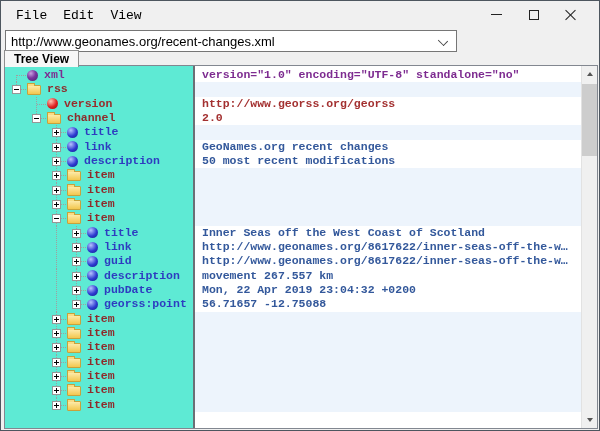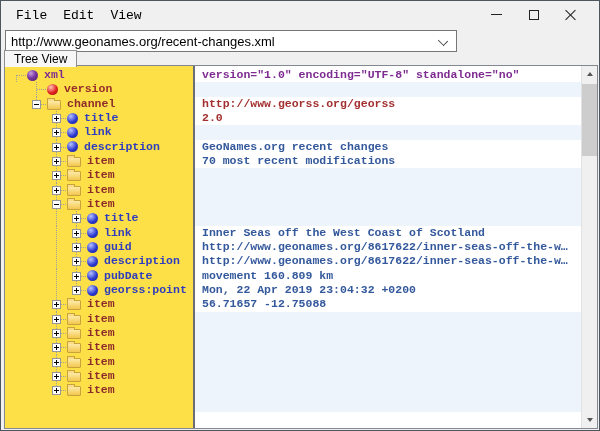--- a/index.html
+++ b/index.html
@@ -24,24 +24,24 @@
   .ic-close::before,.ic-close::after{content:'';position:absolute;left:5.5px;top:-1px;width:1px;height:14px;background:#222;}
   .ic-close::before{transform:rotate(45deg);}
   .ic-close::after{transform:rotate(-45deg);}
   
   .addr{position:absolute;left:4px;top:29px;width:452px;height:22px;border:1px solid #767676;background:#fff;box-sizing:border-box;}
   .addr input{position:absolute;left:0;top:0;width:100%;height:100%;border:none;outline:none;background:transparent;
     font-family:"Liberation Sans","DejaVu Sans",sans-serif;font-size:13px;padding:0 22px 0 5px;box-sizing:border-box;color:#000;}
   .chev{position:absolute;right:9px;top:6px;width:7px;height:7px;border-right:1.4px solid #444;border-bottom:1.4px solid #444;transform:rotate(45deg) scaleY(.8);}
   
   .tab{position:absolute;left:3px;top:49px;height:16px;line-height:16px;padding:0 9px;background:#f7f7f7;
-    border:1px solid #8f8f8f;border-bottom:none;font-size:12px;color:#000;z-index:3;}
+    border:1px solid #8f8f8f;border-bottom:none;font-size:12px;color:#000;z-index:3;font-weight:bold;}
   
   .content{position:absolute;left:3px;top:64px;width:594px;height:364px;background:#fff;border:1px solid #828790;box-sizing:border-box;}
-  .tree-pane{position:absolute;left:0;top:0;bottom:0;width:188px;overflow:hidden;padding-top:2px;background:#fde047;}
+  .tree-pane{position:absolute;left:0;top:0;bottom:0;width:188px;overflow:hidden;padding-top:2px;background:#5eead4;}
   .divider{position:absolute;left:188px;top:0;bottom:0;width:2px;background:#6b6f75;z-index:2;}
   .value-pane{position:absolute;left:190px;top:0;bottom:0;right:16px;overflow:hidden;padding-top:2px;background:#fff;}
   
   .trow{display:flex;align-items:center;height:14.33px;position:relative;padding-left:2px;
     font:700 11.5px/14.33px "Liberation Mono","DejaVu Sans Mono",monospace;white-space:nowrap;}
   .guide{width:20px;height:14.33px;position:relative;flex:none;}
   .gv{position:absolute;left:9px;width:1px;background-image:repeating-linear-gradient(to bottom,#9f9f9f 0 1px,transparent 1px 2px);}
   .gh{position:absolute;left:10px;right:0;top:7px;height:1px;background-image:repeating-linear-gradient(to right,#9f9f9f 0 1px,transparent 1px 2px);}
   .exp{position:absolute;left:5px;top:3px;width:9px;height:9px;background:#fff;border:1px solid #979797;box-sizing:border-box;z-index:2;}
   .exp::before{content:'';position:absolute;left:1px;right:1px;top:3px;height:1px;background:#000;}
@@ -99,20 +99,29 @@
   <div class="tree-pane">
       <div class="trow">
         <span class="guide">
           <span class="gv" style="top: 7px; bottom: 0px;"></span>
           <span class="gh"></span>
         </span>
         <span class="nicon pi"></span>
         <span class="nlabel" style="color: rgb(125, 43, 144);">xml</span>
       </div>
       <div class="trow">
+        <span class="guide">
+          <span class="gv" style="top: 0px; bottom: 7px;"></span>
+          <span class="gh"></span>
+          <span class="exp"></span>
+        </span>
+        <span class="nicon folder"></span>
+        <span class="nlabel" style="color: rgb(142, 44, 44);">rss</span>
+      </div>
+      <div class="trow">
         <span class="guide"></span>
         <span class="guide">
           <span class="gv" style="top: 0px; bottom: 0px;"></span>
           <span class="gh"></span>
         </span>
         <span class="nicon attr"></span>
         <span class="nlabel" style="color: rgb(153, 43, 43);">version</span>
       </div>
       <div class="trow">
         <span class="guide"></span>
@@ -364,29 +373,29 @@
       </div>
     </div>
   <div class="divider"></div>
   <div class="value-pane">
       <div class="vrow" style="color: rgb(125, 43, 144);">version="1.0" encoding="UTF-8" standalone="no"</div>
       <div class="vrow" style="background: rgb(237, 244, 252); color: rgb(163, 48, 48);"></div>
       <div class="vrow" style="color: rgb(163, 48, 48);">http://www.georss.org/georss</div>
       <div class="vrow" style="color: rgb(163, 48, 48);">2.0</div>
       <div class="vrow" style="background: rgb(237, 244, 252); color: rgb(163, 48, 48);"></div>
       <div class="vrow" style="color: rgb(51, 88, 155);">GeoNames.org recent changes</div>
-      <div class="vrow" style="color: rgb(51, 88, 155);">70 most recent modifications</div>
+      <div class="vrow" style="color: rgb(51, 88, 155);">50 most recent modifications</div>
       <div class="vrow" style="background: rgb(237, 244, 252); color: rgb(163, 48, 48);"></div>
       <div class="vrow" style="background: rgb(237, 244, 252); color: rgb(163, 48, 48);"></div>
       <div class="vrow" style="background: rgb(237, 244, 252); color: rgb(163, 48, 48);"></div>
       <div class="vrow" style="background: rgb(237, 244, 252); color: rgb(163, 48, 48);"></div>
       <div class="vrow" style="color: rgb(51, 88, 155);">Inner Seas off the West Coast of Scotland</div>
       <div class="vrow" style="color: rgb(51, 88, 155);">http://www.geonames.org/8617622/inner-seas-off-the-w…</div>
       <div class="vrow" style="color: rgb(51, 88, 155);">http://www.geonames.org/8617622/inner-seas-off-the-w…</div>
-      <div class="vrow" style="color: rgb(51, 88, 155);">movement 160.809 km</div>
+      <div class="vrow" style="color: rgb(51, 88, 155);">movement 267.557 km</div>
       <div class="vrow" style="color: rgb(51, 88, 155);">Mon, 22 Apr 2019 23:04:32 +0200</div>
       <div class="vrow" style="color: rgb(51, 88, 155);">56.71657 -12.75088</div>
       <div class="vrow" style="background: rgb(237, 244, 252); color: rgb(163, 48, 48);"></div>
       <div class="vrow" style="background: rgb(237, 244, 252); color: rgb(163, 48, 48);"></div>
       <div class="vrow" style="background: rgb(237, 244, 252); color: rgb(163, 48, 48);"></div>
       <div class="vrow" style="background: rgb(237, 244, 252); color: rgb(163, 48, 48);"></div>
       <div class="vrow" style="background: rgb(237, 244, 252); color: rgb(163, 48, 48);"></div>
       <div class="vrow" style="background: rgb(237, 244, 252); color: rgb(163, 48, 48);"></div>
       <div class="vrow" style="background: rgb(237, 244, 252); color: rgb(163, 48, 48);"></div>
     </div>

